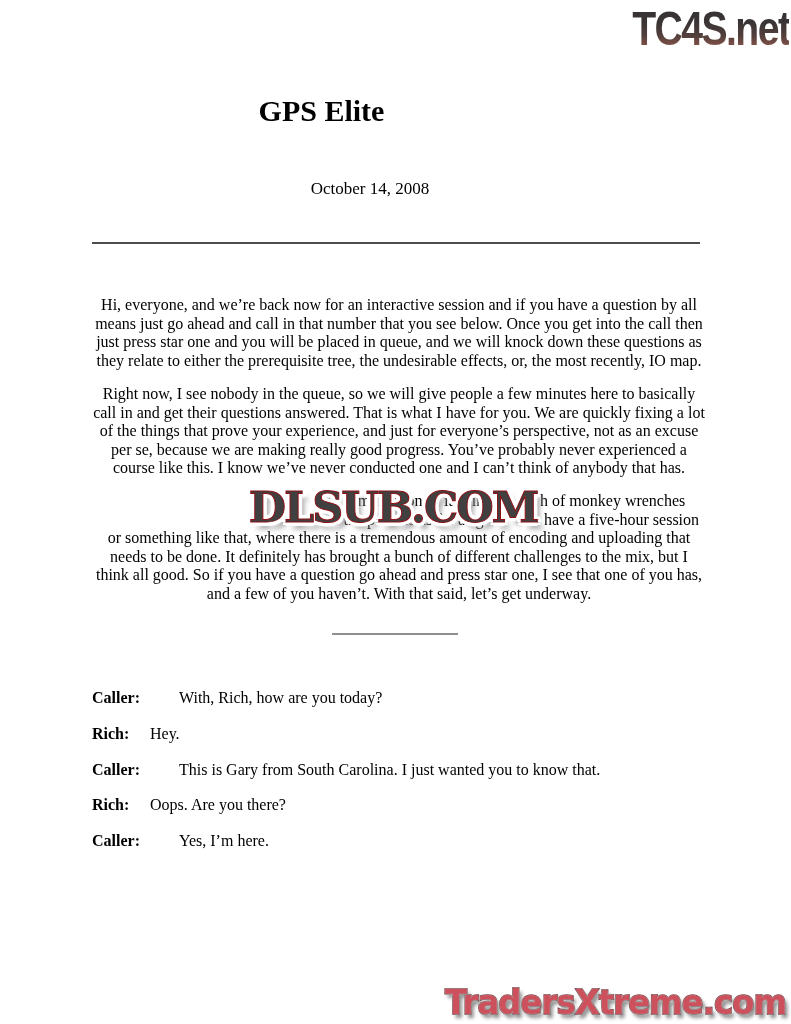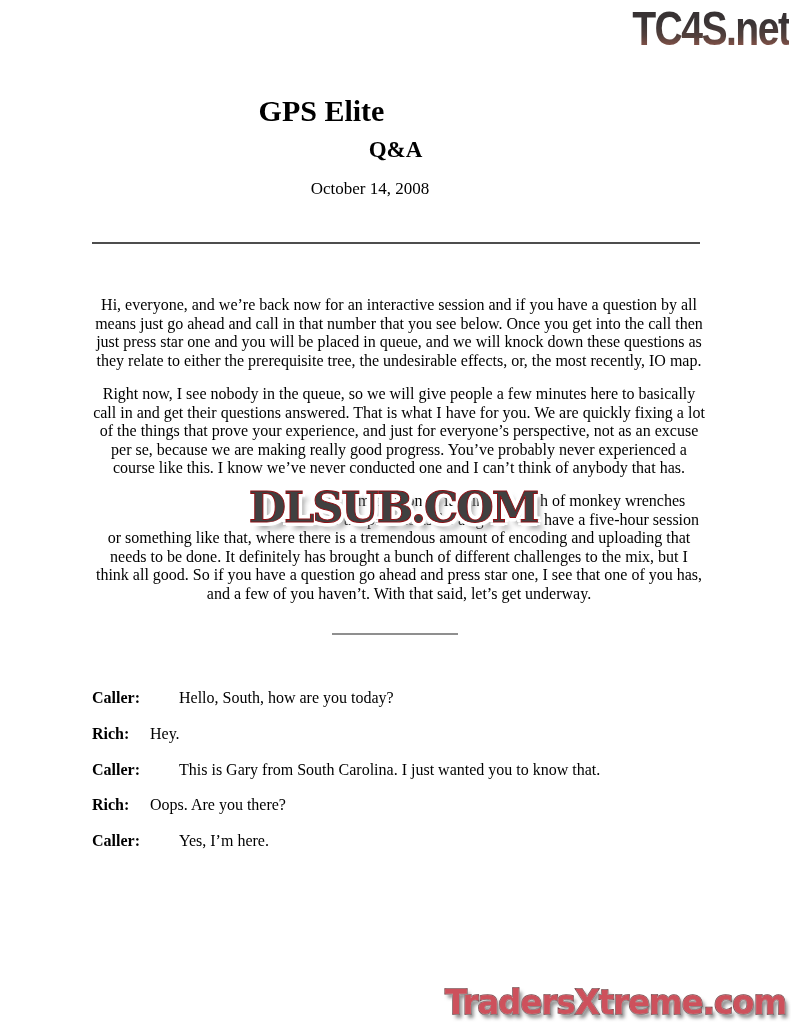--- a/index.html
+++ b/index.html
@@ -103,21 +103,20 @@
   }
 </style>
 </head>
 <body>
 
 <div class="page">
 
   <div class="top-logo">TC4S.net</div>
 
   <h1 class="title">GPS Elite</h1>
-  <h2 class="subtitle">Q&amp;A</h2>
   <div class="doc-date">October 14, 2008</div>
 
   <hr class="rule">
 
   <p class="para" id="para1">Hi, everyone, and we’re back now for an interactive session and if you have a question by all means just go ahead and call in that number that you see below. Once you get into the call then just press star one and you will be placed in queue, and we will knock down these questions as they relate to either the prerequisite tree, the undesirable effects, or, the most recently, IO map.</p>
 
   <p class="para" id="para2">Right now, I see nobody in the queue, so we will give people a few minutes here to basically call in and get their questions answered. That is what I have for you. We are quickly fixing a lot of the things that prove your experience, and just for everyone’s perspective, not as an excuse per se, because we are making really good progress. You’ve probably never experienced a course like this. I know we’ve never conducted one and I can’t think of anybody that has.</p>
 
   <div class="para" id="para3">
     <div class="p3line">
@@ -129,21 +128,21 @@
       <span class="p3resume r2">u have a five-hour session</span>
     </div>
     <div>or something like that, where there is a tremendous amount of encoding and uploading that needs to be done. It definitely has brought a bunch of different challenges to the mix, but I think all good. So if you have a question go ahead and press star one, I see that one of you has, and a few of you haven’t. With that said, let’s get underway.</div>
   </div>
 
   <div class="watermark">DLSUB.COM</div>
 
   <div class="separator"></div>
 
   <div class="dline d0">
-    <span class="speaker caller">Caller:</span><span>Hello, South, how are you today?</span>
+    <span class="speaker caller">Caller:</span><span>With, Rich, how are you today?</span>
   </div>
   <div class="dline d1">
     <span class="speaker rich">Rich:</span><span>Hey.</span>
   </div>
   <div class="dline d3">
     <span class="speaker rich">Rich:</span><span>Oops. Are you there?</span>
   </div>
   <div class="dline d2">
     <span class="speaker caller">Caller:</span><span>This is Gary from South Carolina. I just wanted you to know that.</span>
   </div>

